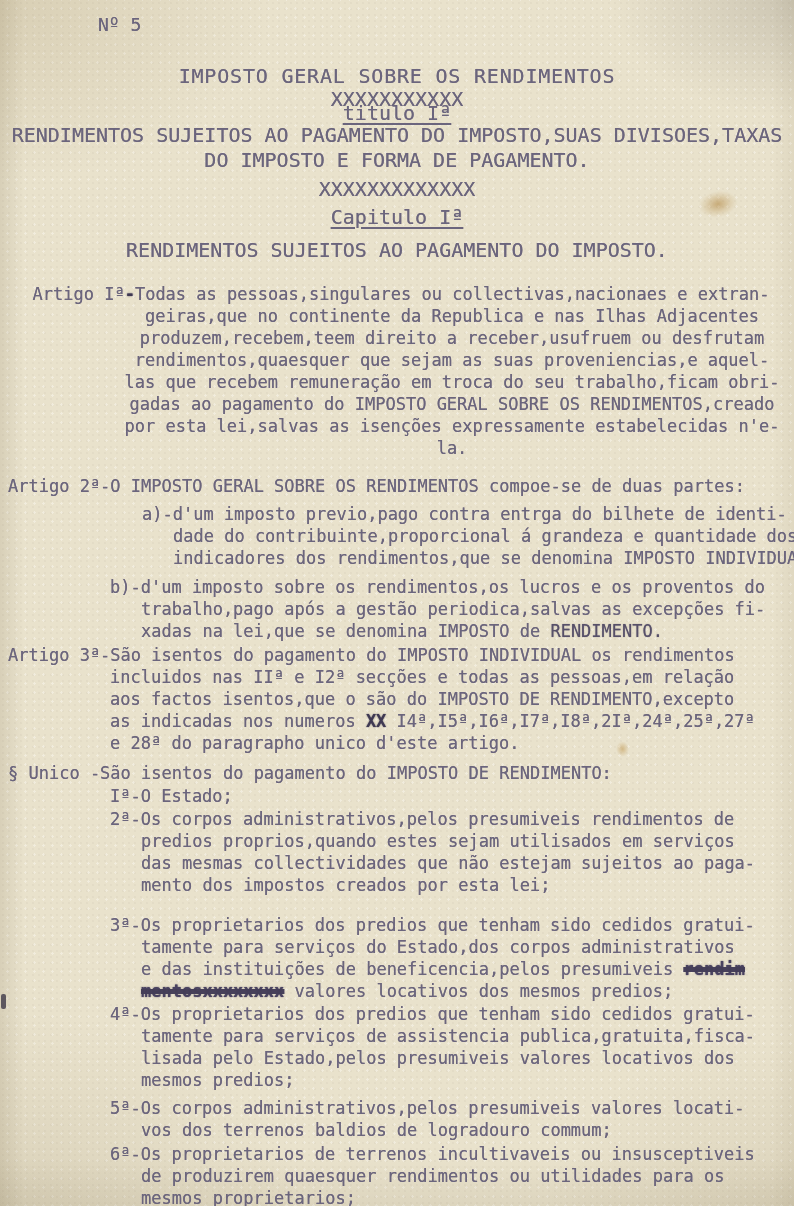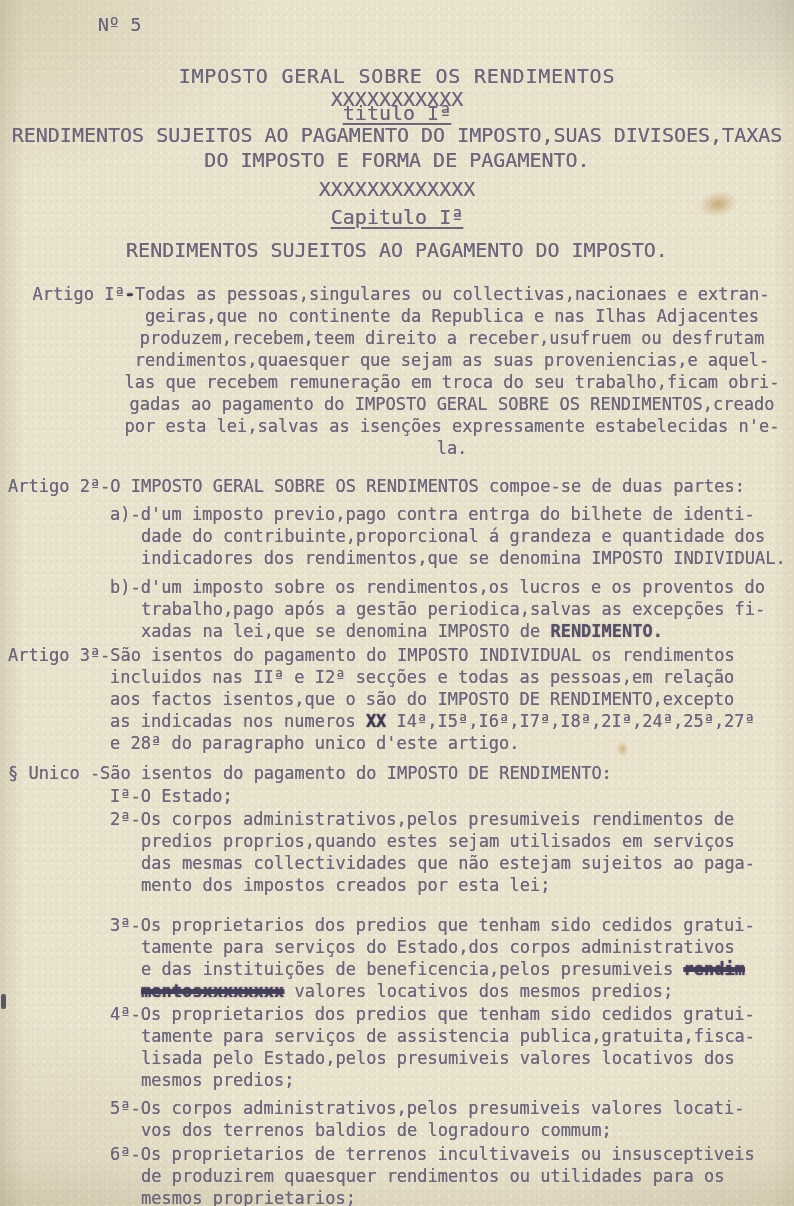--- a/index.html
+++ b/index.html
@@ -39,21 +39,21 @@
   .h-div2{top:177px;}
   .h-chap{top:205px;text-decoration:underline;text-underline-offset:3px;text-decoration-thickness:1.5px;}
   .h-chaptitle{top:238px;}
   .docbody{position:absolute;top:283px;left:0;width:794px;font-size:17px;}
   .para .line{line-height:22px;white-space:pre;}
   .para.article > .line.first{margin-left:8px;}
   .para.article > .line.cont{margin-left:110px;}
   .para.item > .line.first{margin-left:110px;}
   .para.item > .line.cont{margin-left:141px;}
   .blot{color:#3f3953;font-weight:bold;text-shadow:0 0 1.5px #3f3953;}
-  .heavy{color:#575069;font-weight:bold;text-shadow:0 0 1px rgba(87,80,105,0.8);}
+  .heavy{color:#575069;font-weight:normal;text-shadow:0 0 1px rgba(87,80,105,0.8);}
   .strike{
     color:#494260;font-weight:bold;
     text-decoration:line-through;
     text-decoration-thickness:5px;
     text-decoration-color:rgba(68,61,88,0.8);
     text-shadow:0 0 1.5px rgba(68,61,88,0.9);
   }
   .stain{position:absolute;pointer-events:none;}
   .stain-a{
     left:696px;top:186px;width:48px;height:32px;
@@ -100,21 +100,21 @@
           <div class="line cont">produzem,recebem,teem direito a receber,usufruem ou desfrutam</div>
           <div class="line cont">rendimentos,quaesquer que sejam as suas proveniencias,e aquel-</div>
           <div class="line cont">las que recebem remuneração em troca do seu trabalho,ficam obri-</div>
           <div class="line cont">gadas ao pagamento do IMPOSTO GERAL SOBRE OS RENDIMENTOS,creado</div>
           <div class="line cont">por esta lei,salvas as isenções expressamente estabelecidas n'e-</div>
           <div class="line cont">la.</div>
         </div>
         <div class="para article" style="margin-top: 16px;">
           <div class="line first">Artigo 2ª-O IMPOSTO GERAL SOBRE OS RENDIMENTOS compoe-se de duas partes:</div>
         </div>
-        <div class="para item" style="margin-top: 6px;">
+        <div class="para item" style="margin-top: 6px; padding-left: 32px;">
           <div class="line first">a)-d'um imposto previo,pago contra entrga do bilhete de identi-</div>
           <div class="line cont">dade do contribuinte,proporcional á grandeza e quantidade dos</div>
           <div class="line cont">indicadores dos rendimentos,que se denomina IMPOSTO INDIVIDUAL.</div>
         </div>
         <div class="para item" style="margin-top: 7px;">
           <div class="line first">b)-d'um imposto sobre os rendimentos,os lucros e os proventos do</div>
           <div class="line cont">trabalho,pago após a gestão periodica,salvas as excepções fi-</div>
           <div class="line cont"><span class="">xadas na lei,que se denomina IMPOSTO de </span><span class="heavy">RENDIMENTO.</span></div>
         </div>
         <div class="para article" style="margin-top: 2px;">

